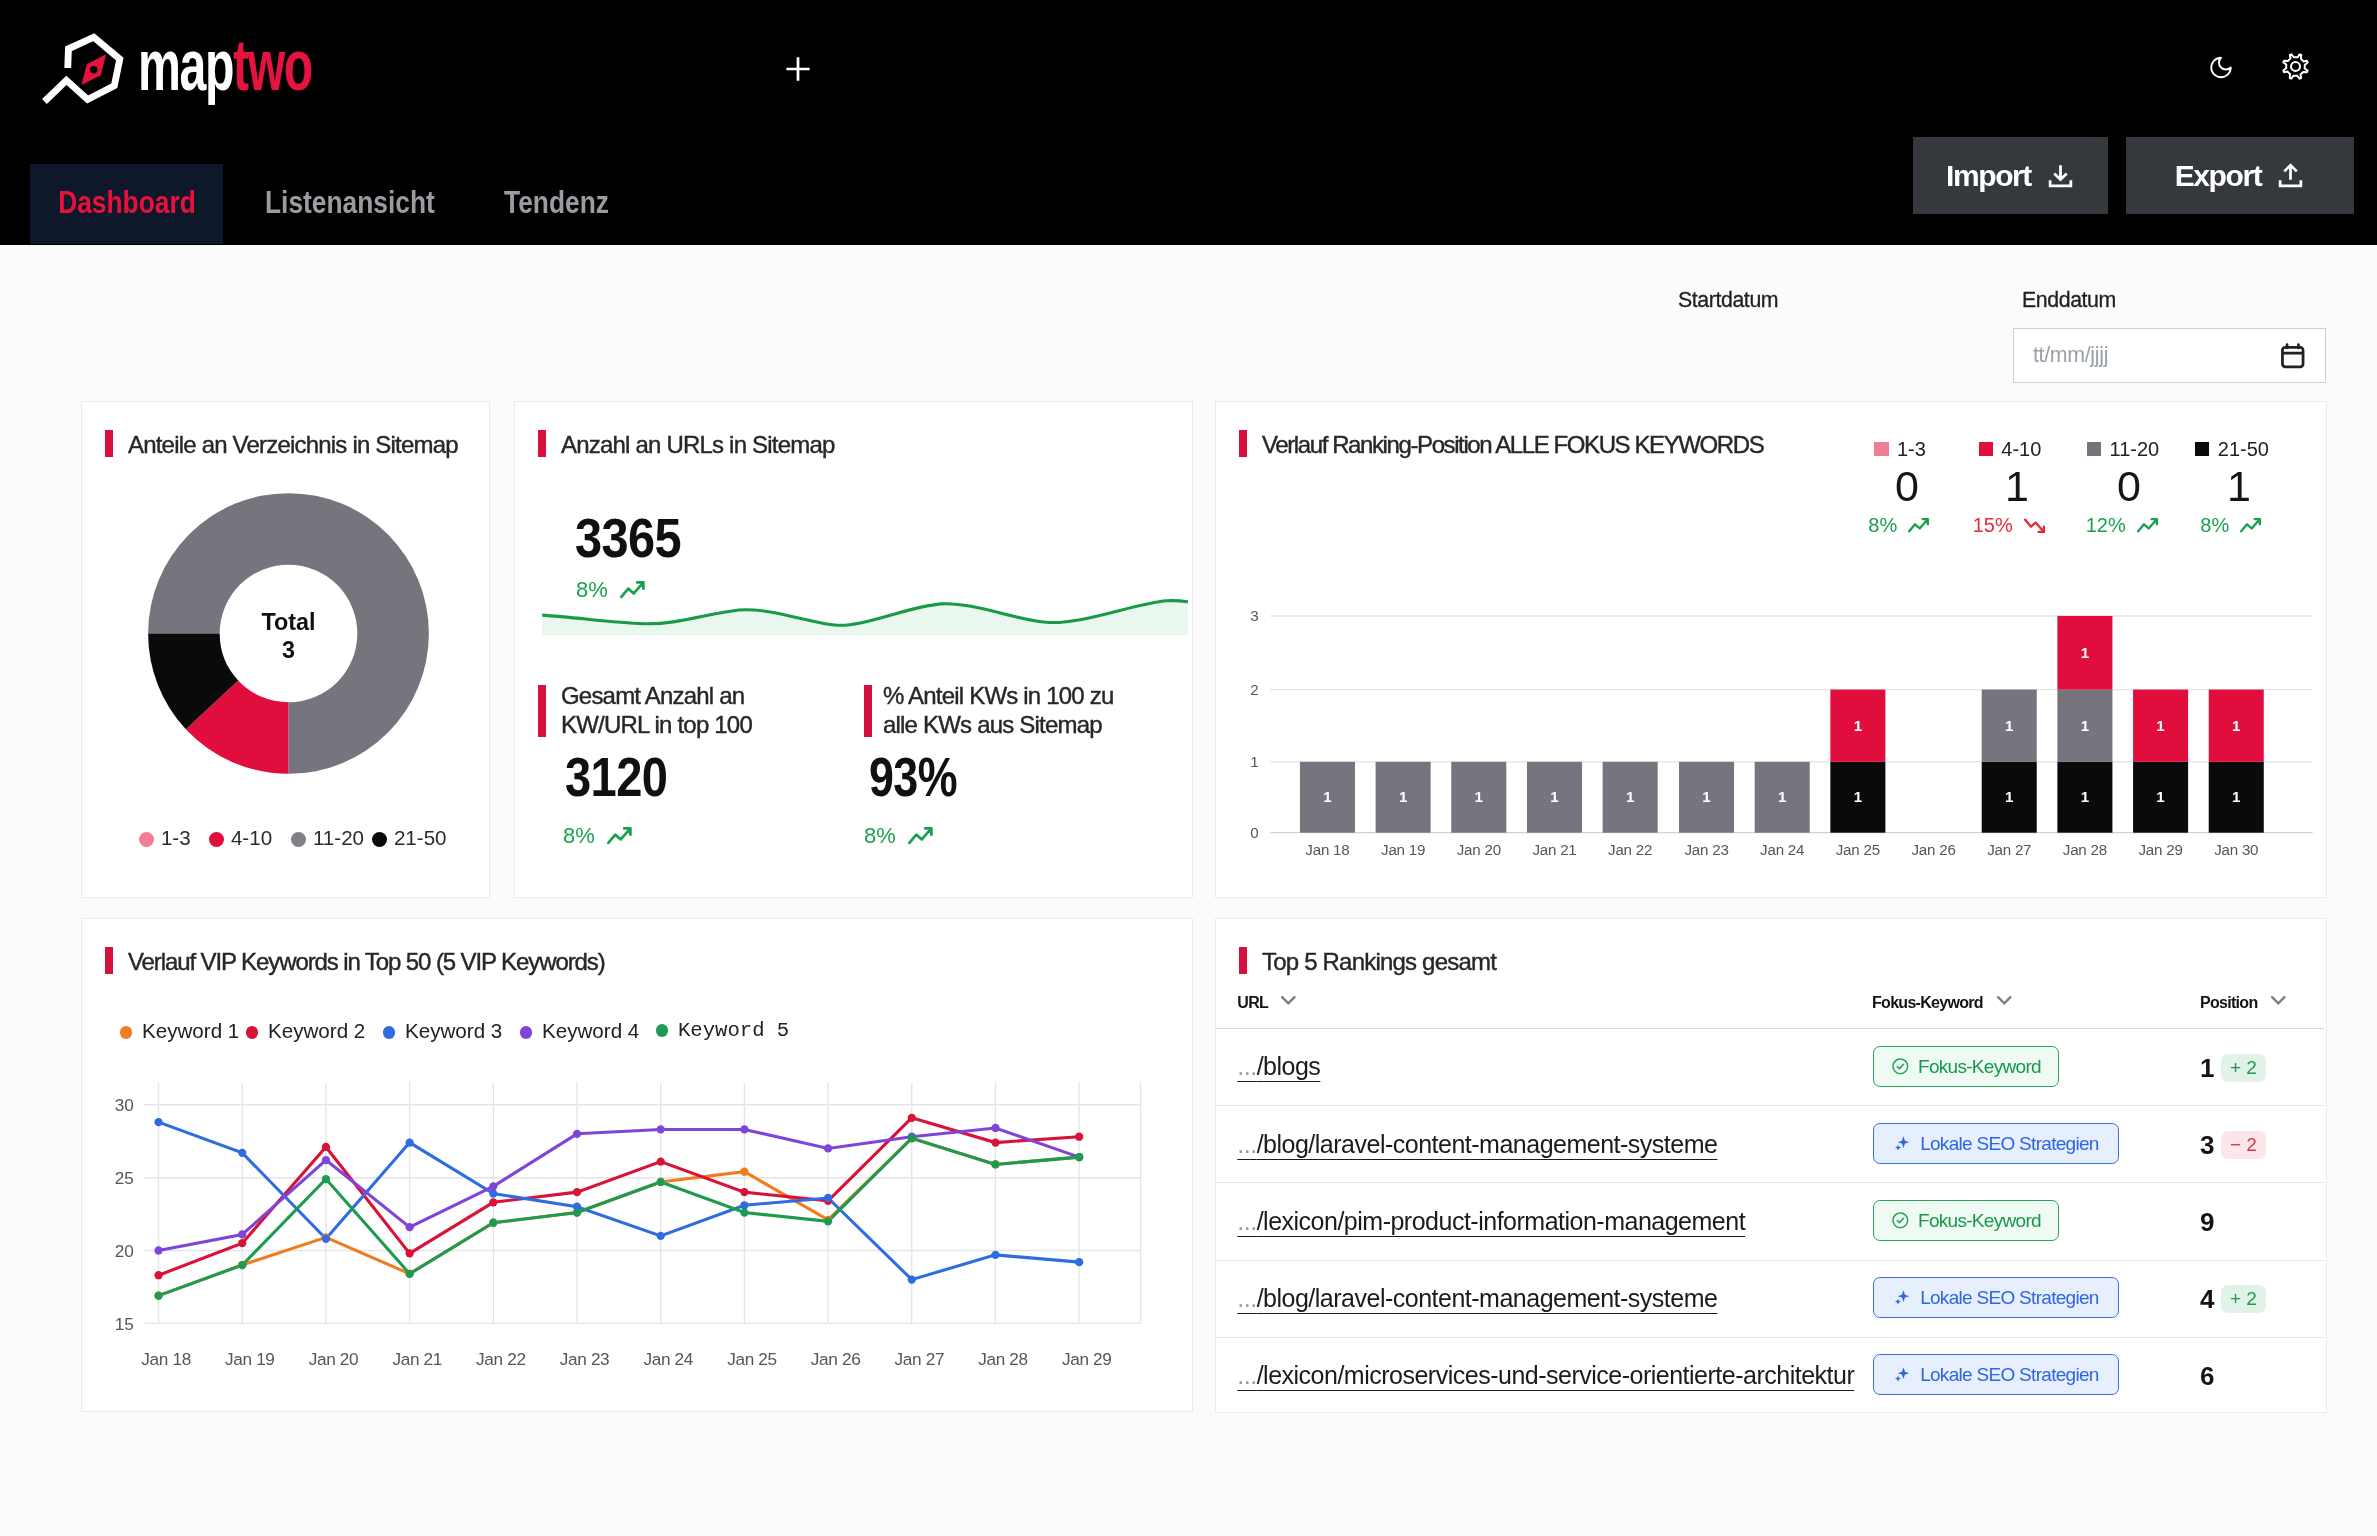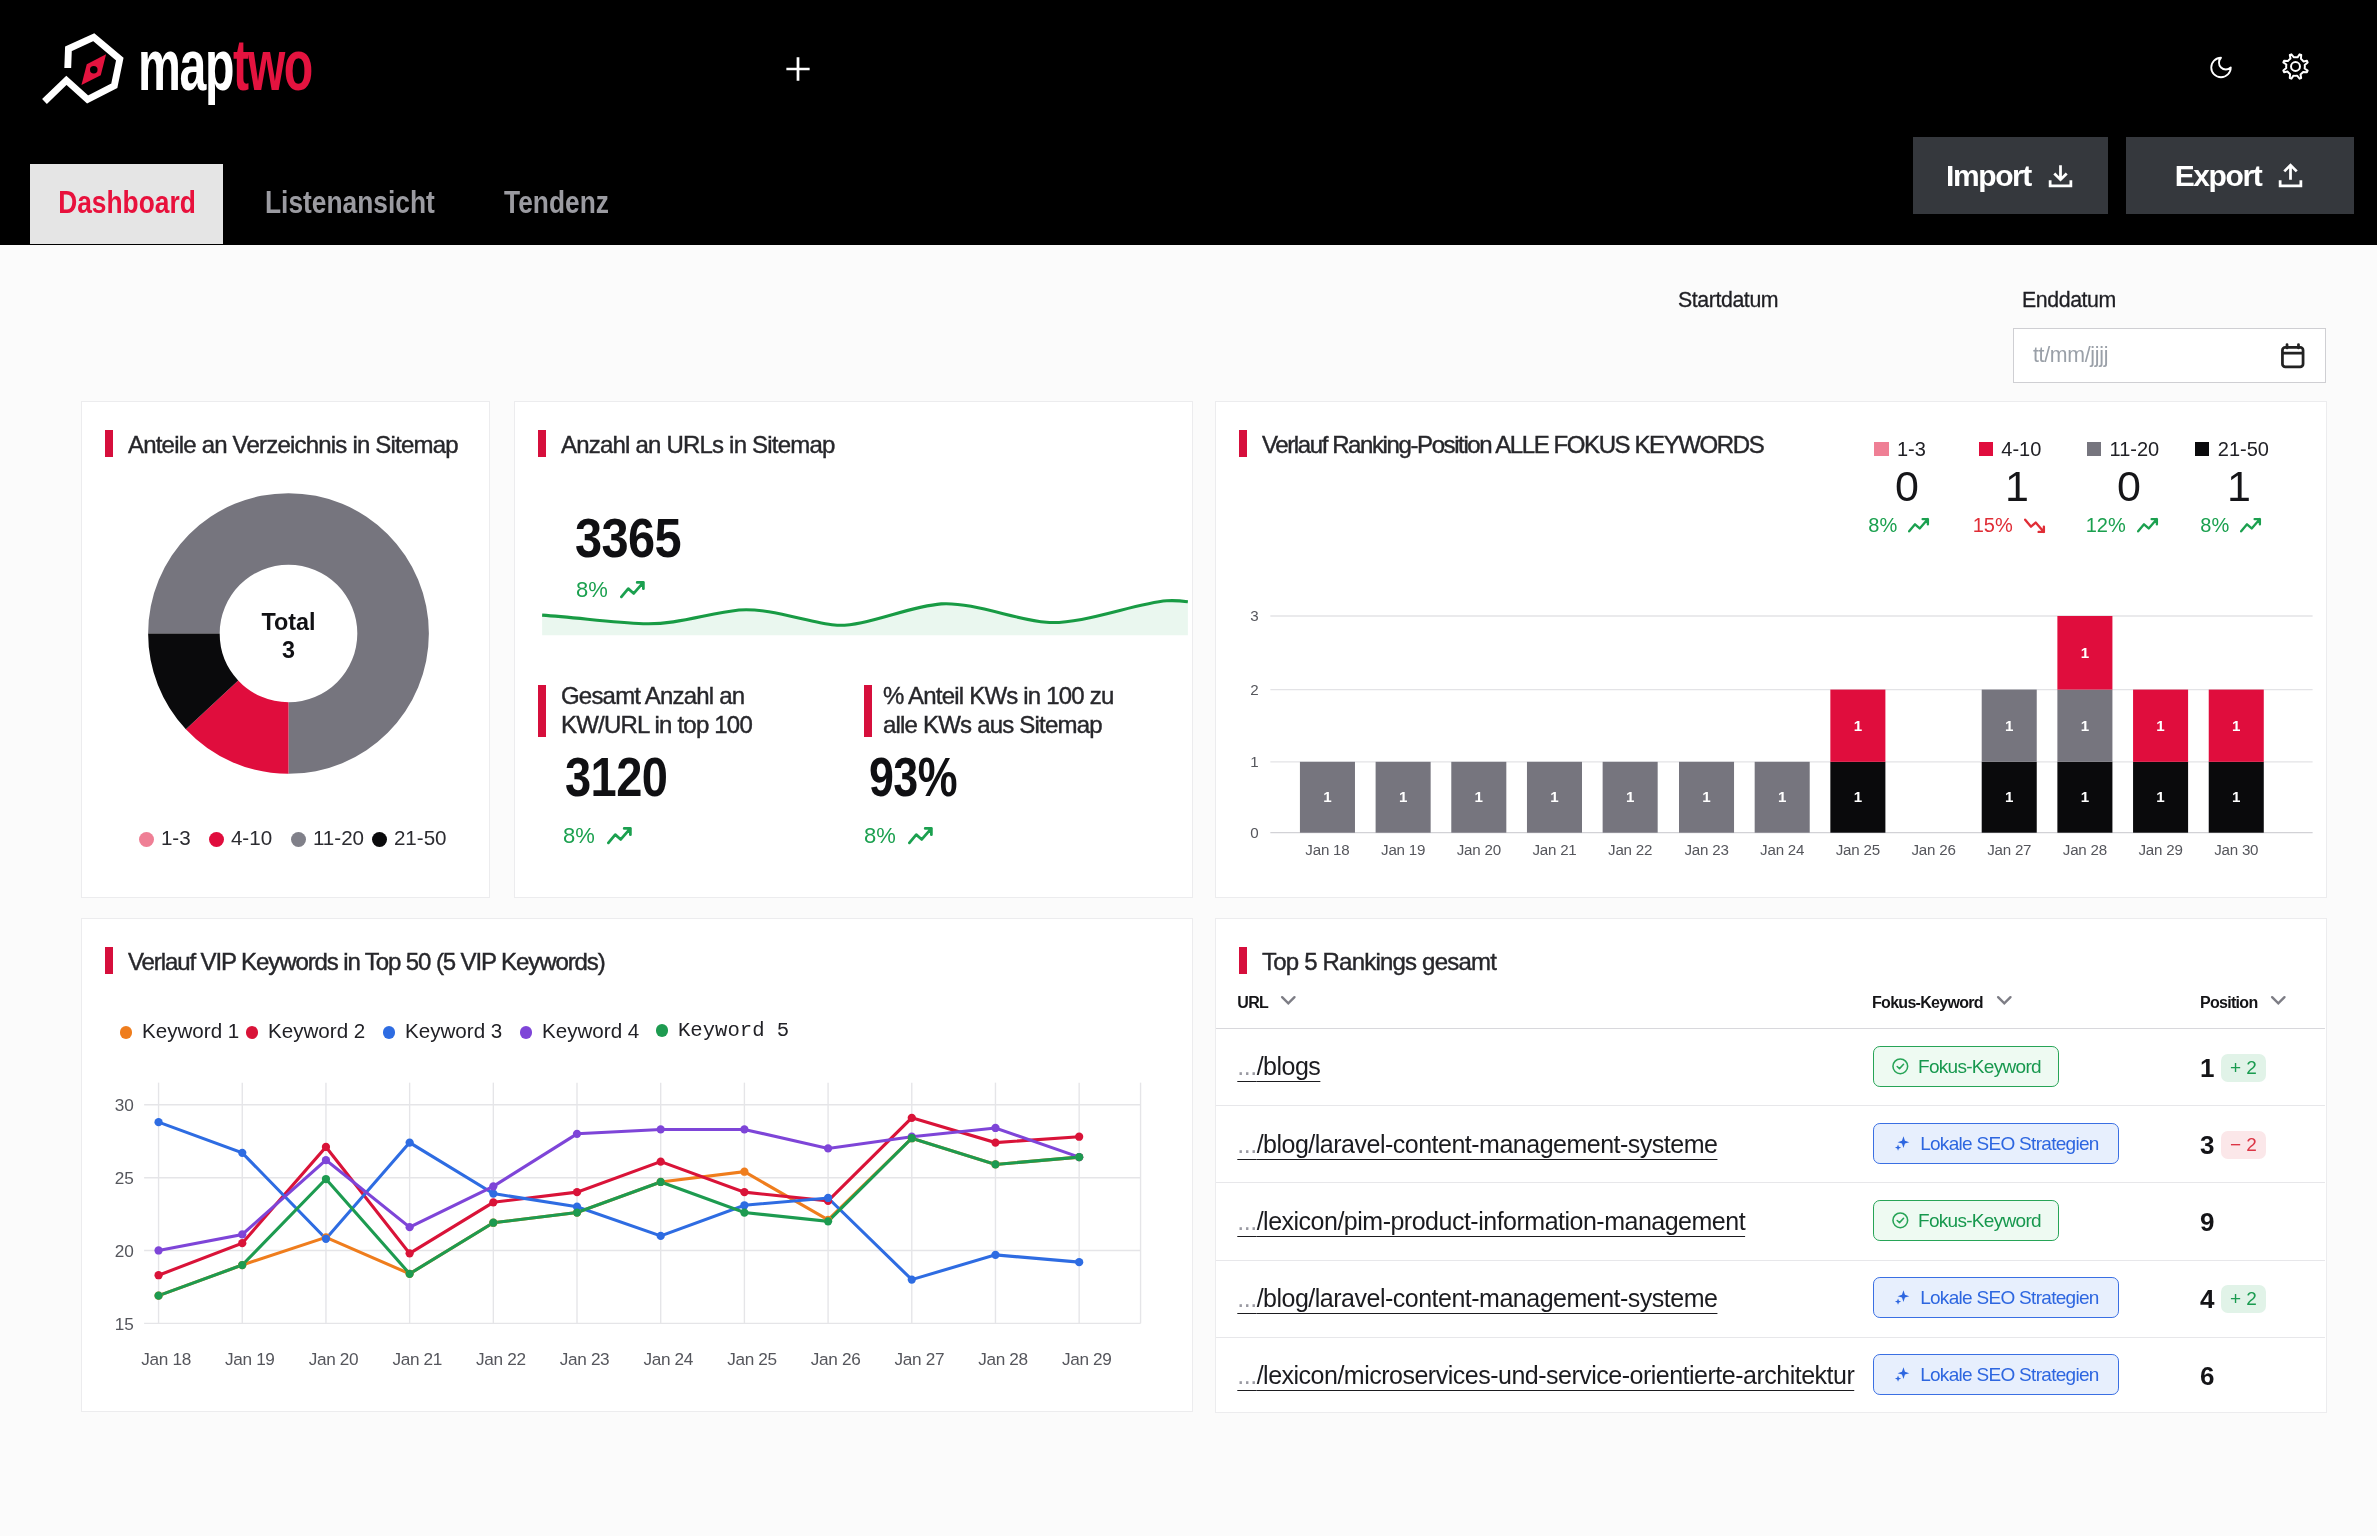--- a/index.html
+++ b/index.html
@@ -15,21 +15,21 @@
 #ddl svg { position:absolute; right:29px; top:26px; }
 #plus { left:785px; top:56px; }
 #moon { left:2208px; top:53px; }
 #gear { left:2281px; top:52px; }
 #search { left:1275px; top:138px; width:621px; height:76px; background:#fff; border-radius:6.9px; font-size:23px; color:#26262b; line-height:76px; padding-left:28px; }
 #search svg { position:absolute; right:26px; top:22px; }
 .btn { top:137px; height:77px; background:#35383d; color:#fff; font-weight:bold; font-size:30px; letter-spacing:-1.4px; display:flex; align-items:center; justify-content:center; gap:15px; }
 #imp { left:1913px; width:195px; }
 #exp { left:2126px; width:228px; }
 
-#tabwhite { left:30px; top:164px; width:193px; height:80px; background:#e5e5e5; color:#e8113c; font-weight:bold; font-size:31px; text-align:center; line-height:77px; }
+#tabwhite { left:30px; top:164px; width:193px; height:80px; background:#0f172a; color:#e8113c; font-weight:bold; font-size:31px; text-align:center; line-height:77px; }
 .tab { top:164px; height:80px; color:#9b9ba1; font-weight:bold; font-size:31px; line-height:77px; }
 #tab2 { left:265px; }
 #tab3 { left:504px; }
 
 .dlabel { top:288px; font-size:21.3px; color:#1f1f24; letter-spacing:-0.4px;margin-left:8px; -webkit-text-stroke:0.3px #1f1f24; }
 .dinput { top:328px; height:55px; background:#fff; border:1.4px solid #cfcfd3; font-size:21.3px; letter-spacing:-0.3px; color:#1f1f24; line-height:52px; padding-left:19px; }
 .dinput .cal { position:absolute; top:12.4px; }
 .ph { color:#9aa0a8; }
 
 .card { position:absolute; background:#fff; border:1.4px solid #ececee; }

